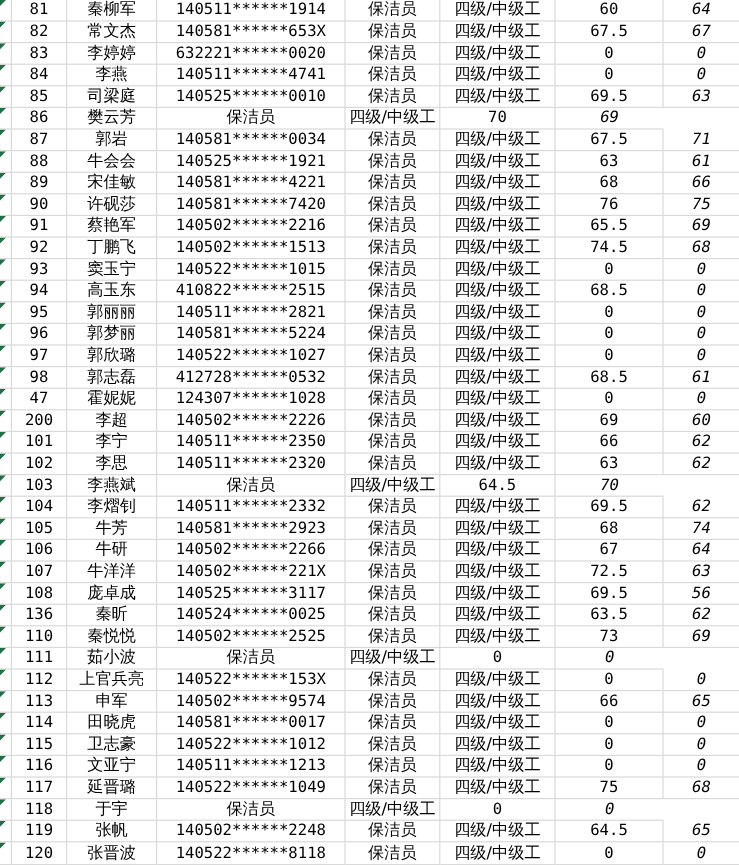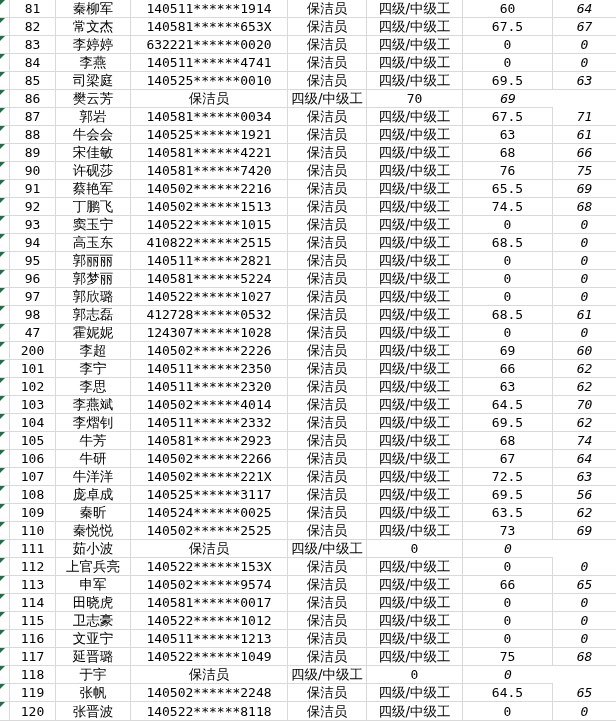--- a/index.html
+++ b/index.html
@@ -312,21 +312,20 @@
         <div class="cell c-level">四级/中级工</div>
         <div class="cell c-score1">63</div>
         <div class="cell c-score2">62</div>
       </div>
       <div class="row">
         <div class="cell c-flag">
           <span class="tri"></span>
         </div>
         <div class="cell c-num">103</div>
         <div class="cell c-name">李燕斌</div>
-        <div class="cell c-id">140502******4014</div>
         <div class="cell c-job">保洁员</div>
         <div class="cell c-level">四级/中级工</div>
         <div class="cell c-score1">64.5</div>
         <div class="cell c-score2">70</div>
       </div>
       <div class="row">
         <div class="cell c-flag">
           <span class="tri"></span>
         </div>
         <div class="cell c-num">104</div>
@@ -382,21 +381,21 @@
         <div class="cell c-id">140525******3117</div>
         <div class="cell c-job">保洁员</div>
         <div class="cell c-level">四级/中级工</div>
         <div class="cell c-score1">69.5</div>
         <div class="cell c-score2">56</div>
       </div>
       <div class="row">
         <div class="cell c-flag">
           <span class="tri"></span>
         </div>
-        <div class="cell c-num">109</div>
+        <div class="cell c-num">136</div>
         <div class="cell c-name">秦昕</div>
         <div class="cell c-id">140524******0025</div>
         <div class="cell c-job">保洁员</div>
         <div class="cell c-level">四级/中级工</div>
         <div class="cell c-score1">63.5</div>
         <div class="cell c-score2">62</div>
       </div>
       <div class="row">
         <div class="cell c-flag">
           <span class="tri"></span>

